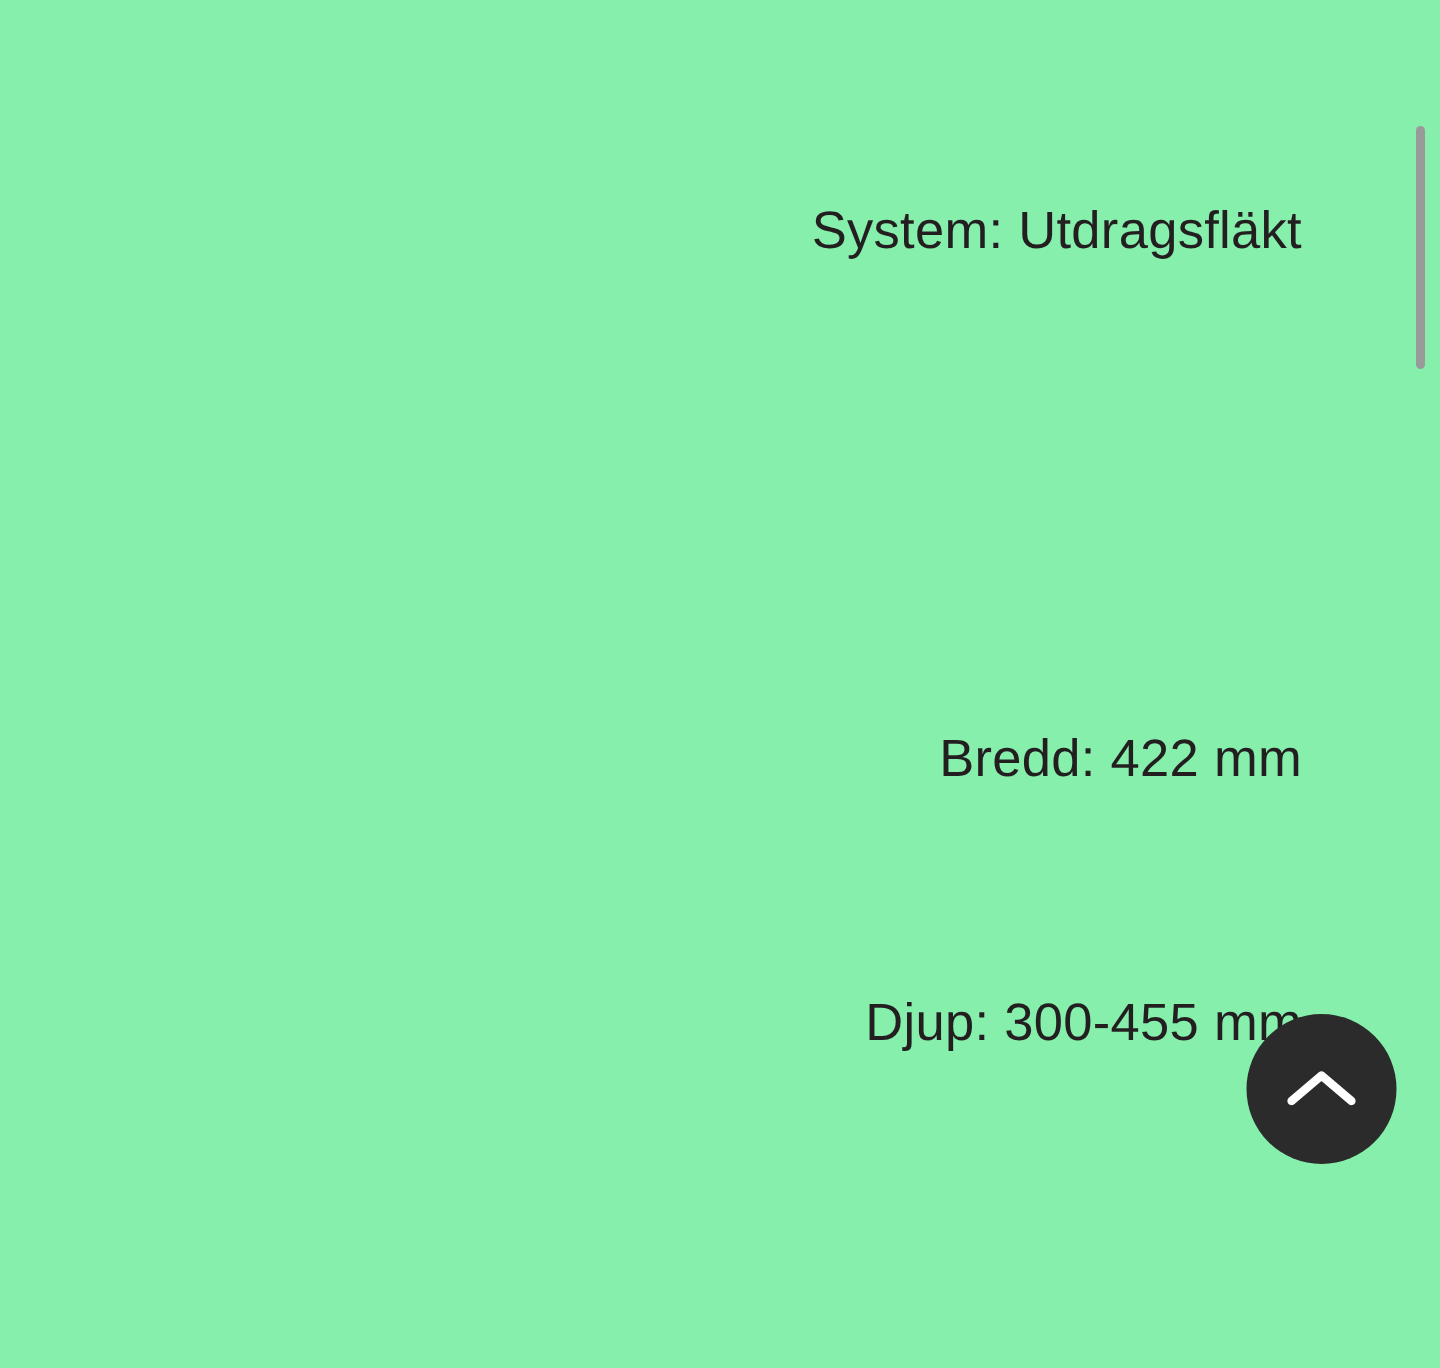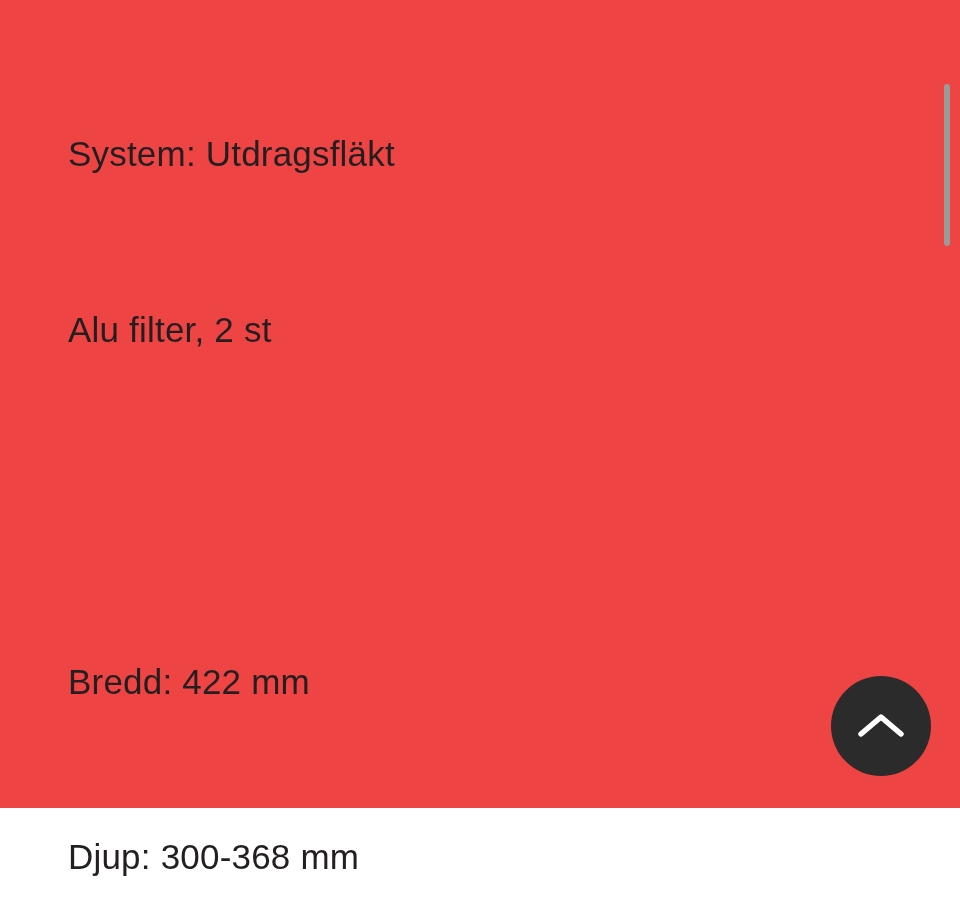--- a/index.html
+++ b/index.html
@@ -10,22 +10,23 @@
     width: 960px;
     height: 912px;
     background: #ffffff;
     font-family: "Liberation Sans", sans-serif;
     overflow: hidden;
     position: relative;
   }
   .page {
     position: relative;
     width: 960px;
-    height: 808px;
-    background: #ef4444;
+    height: 912px;
+    background: #86efac;
+    text-align: right;
   }
   .spec-text {
     position: absolute;
     left: 68px;
     top: 8px;
     width: 800px;
     color: #231f20;
     font-size: 35px;
     line-height: 58.6px;
     letter-spacing: 0.2px;
@@ -77,24 +78,23 @@
     display: block;
   }
 </style>
 </head>
 <body>
 
 <div class="page">
 
   <div class="spec-text">
     <span class="line">System: Utdragsfläkt</span>
-    <span class="line">Alu filter, 2 st</span>
     <span class="line blank">&nbsp;</span>
     <span class="line">Bredd: 422 mm</span>
-    <span class="line">Djup: 300-368 mm</span>
+    <span class="line">Djup: 300-455 mm</span>
     
     
     
     
     
     
     
     
     
     

